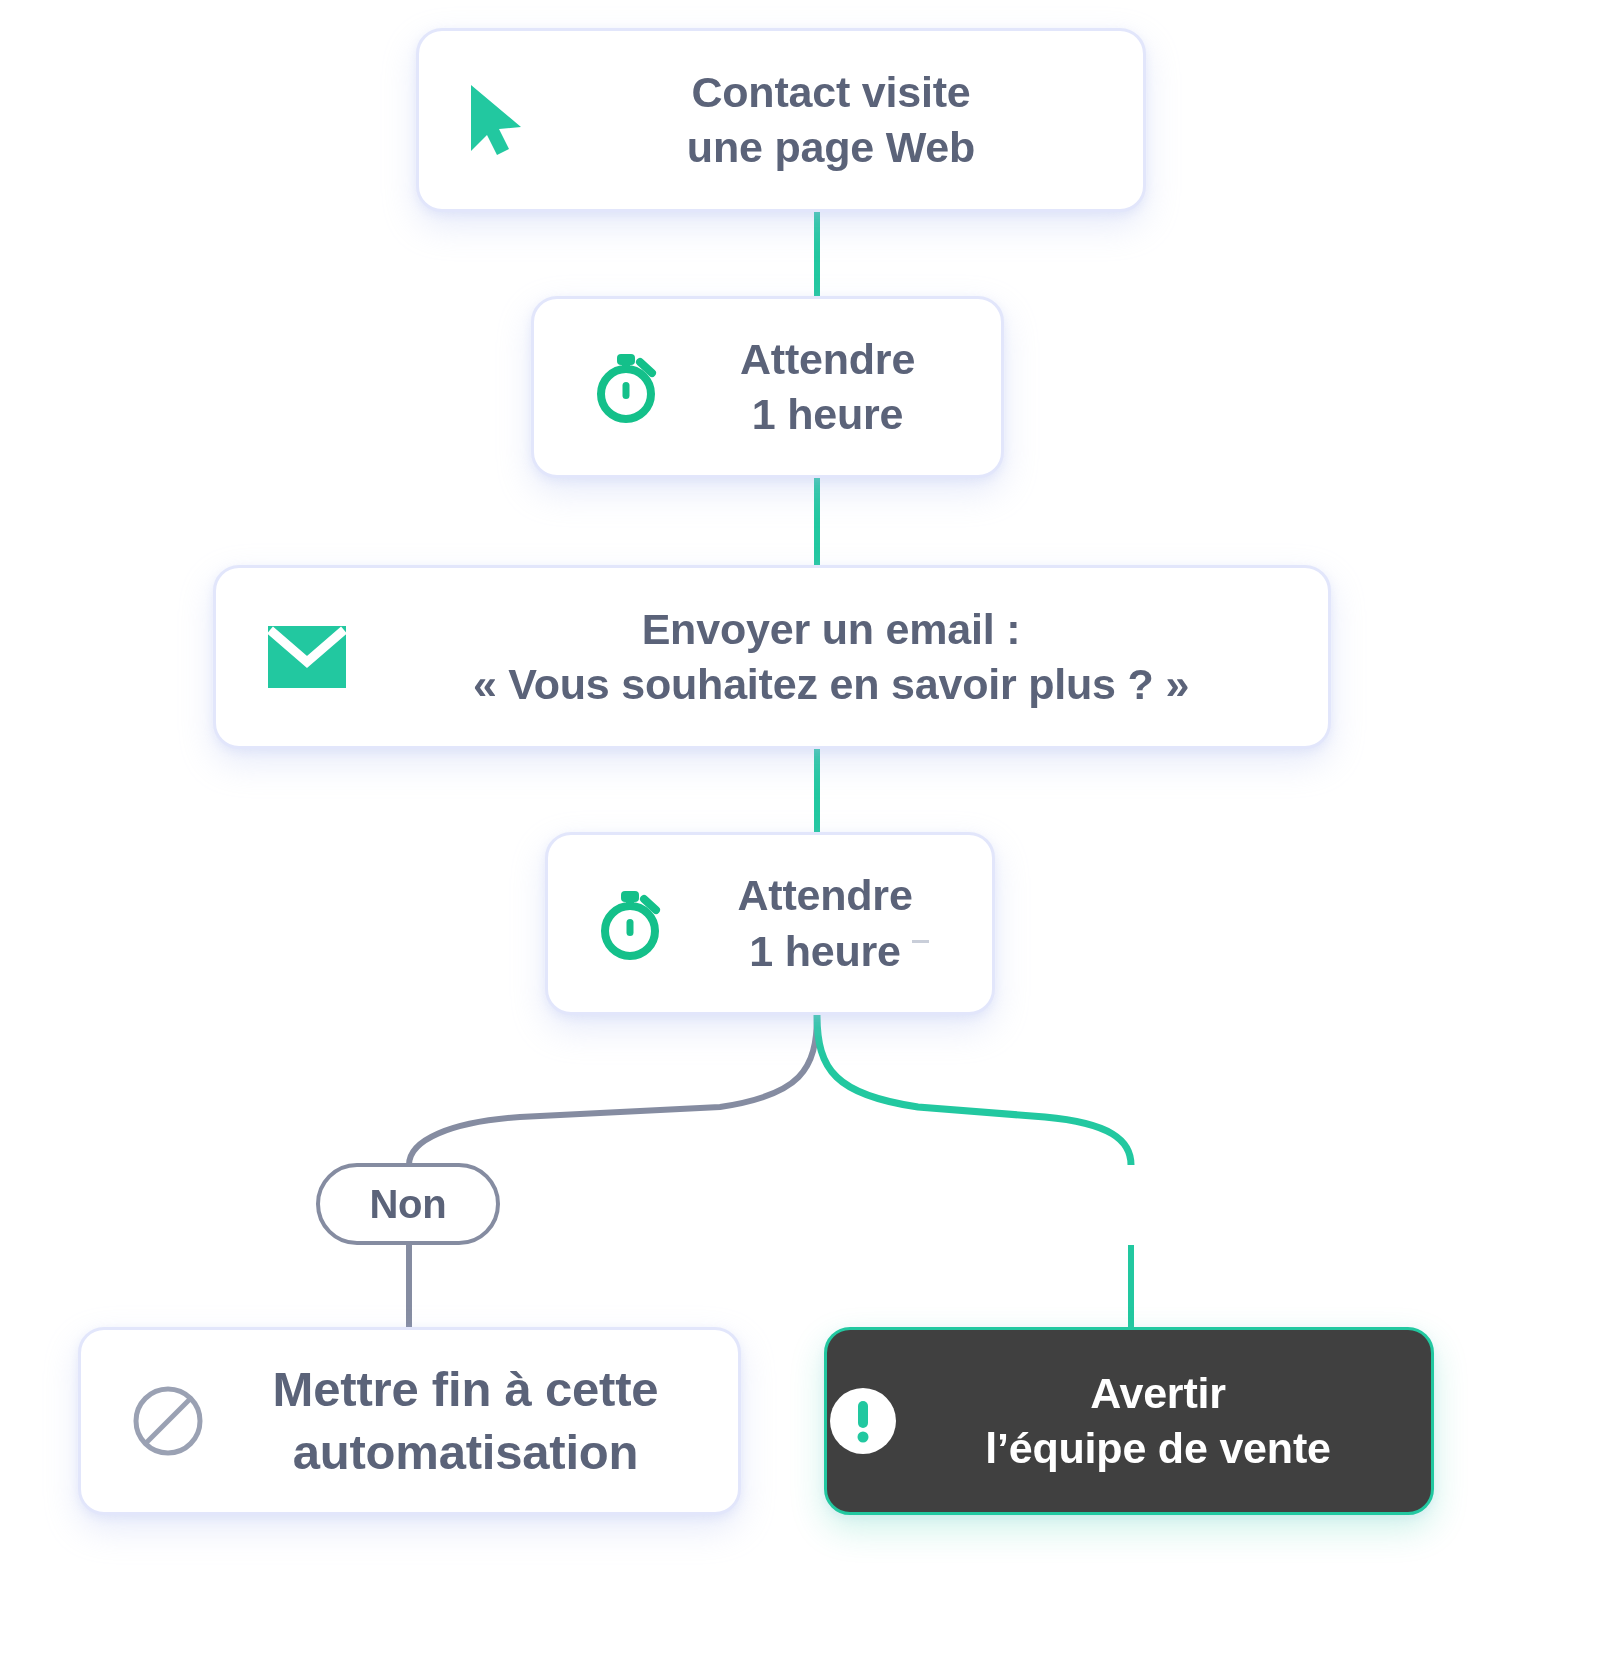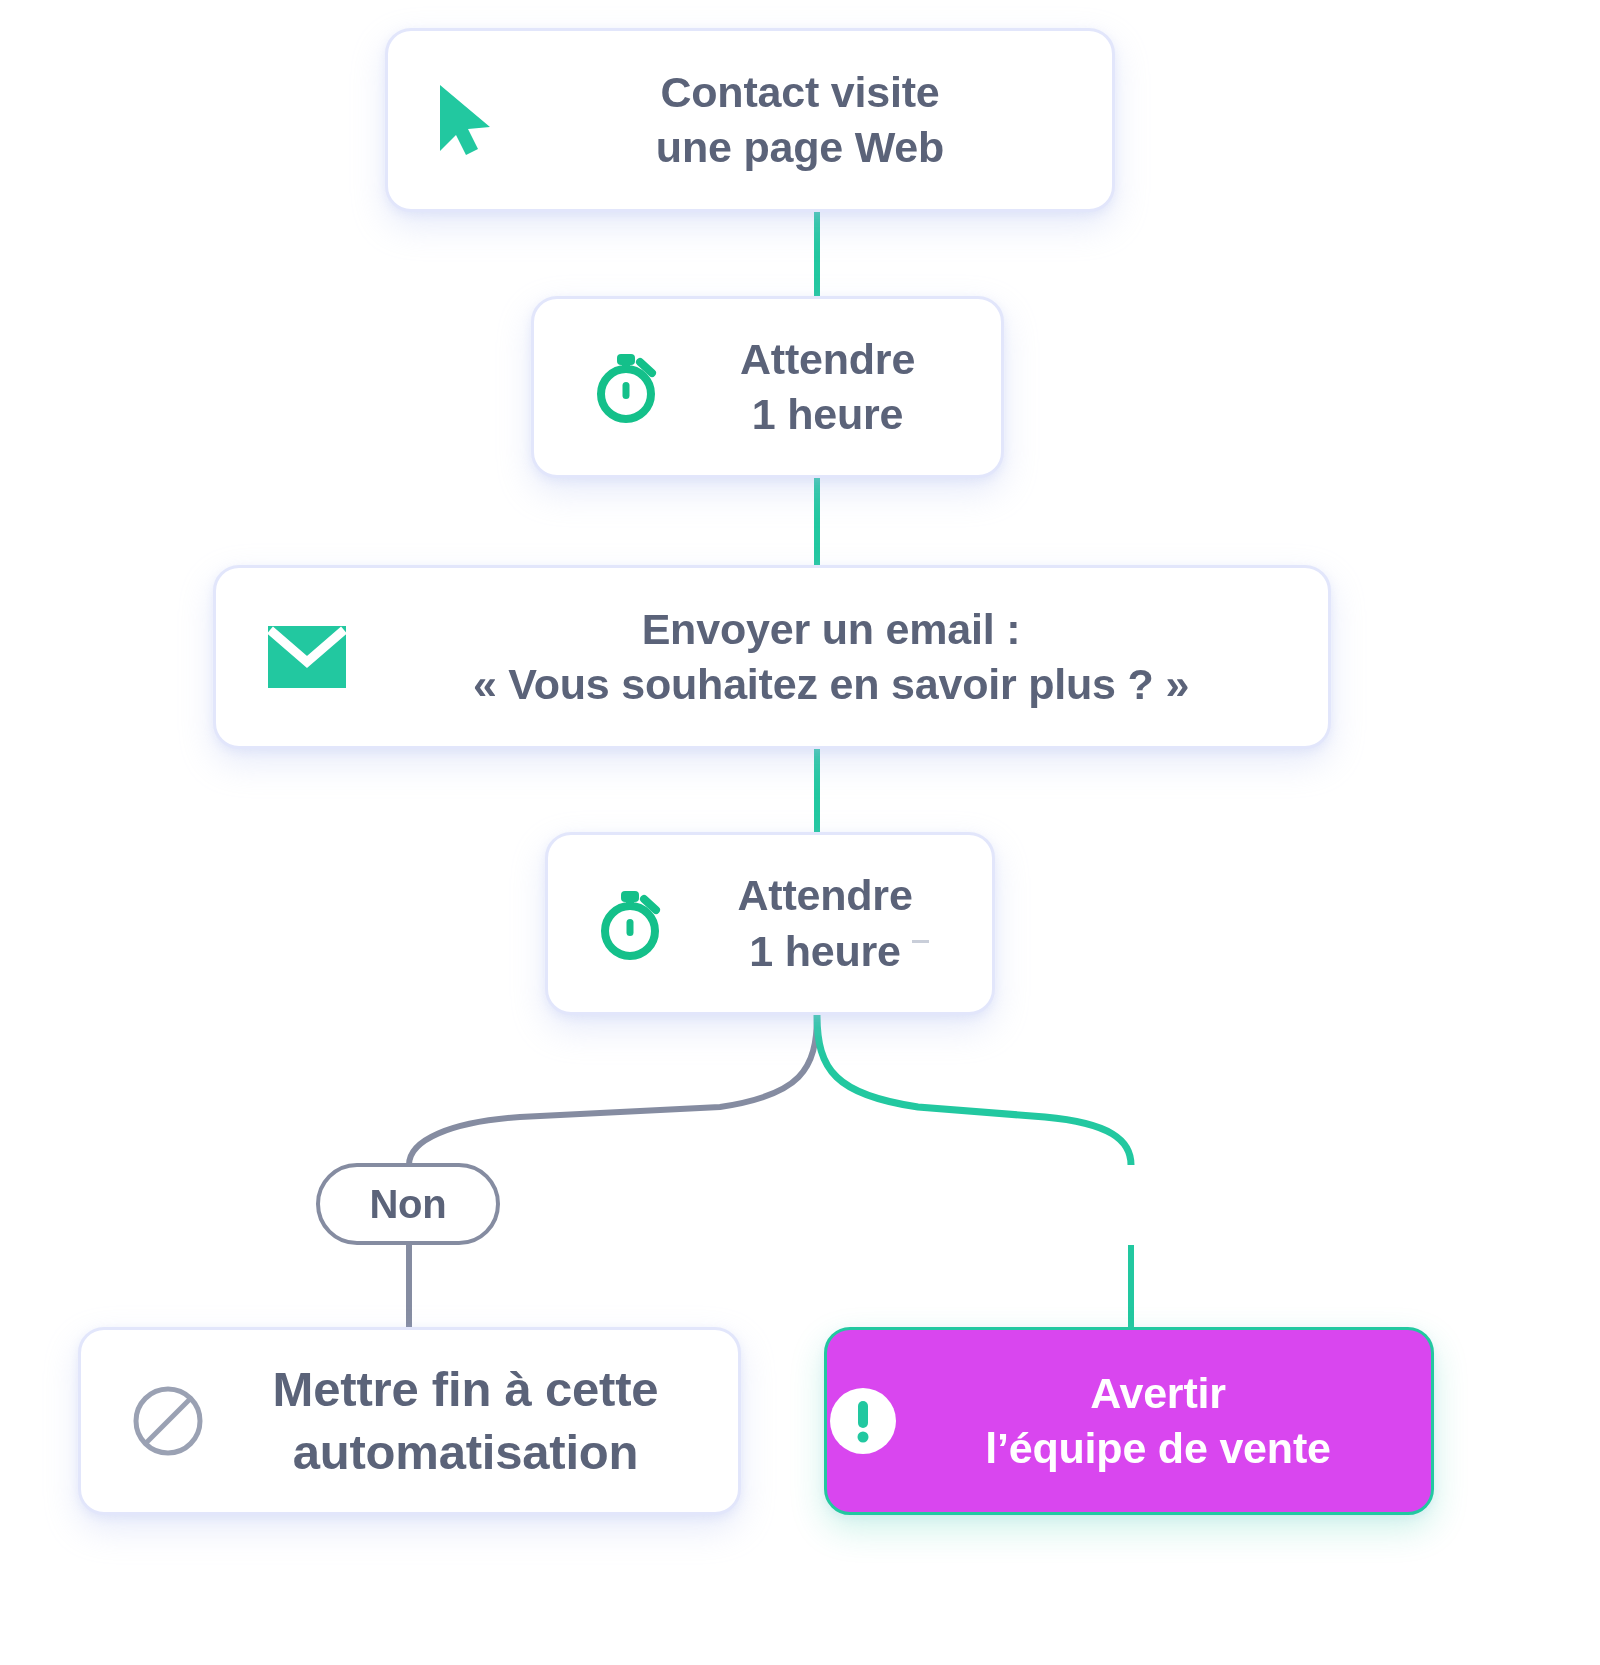--- a/index.html
+++ b/index.html
@@ -55,21 +55,21 @@
     color: #5b6379;
     font-weight: bold;
     line-height: 1.28;
     letter-spacing: -0.2px;
     white-space: pre-line;
     padding-right: 14px;
   }
 
   
   #node-trigger {
-    left: 385px; top: 28px;
+    left: 416px; top: 28px;
     width: 730px; height: 184px;
     padding-left: 44px;
   }
   #node-trigger .label { font-size: 43px; }
 
   #node-wait-1 {
     left: 531px; top: 296px;
     width: 473px; height: 182px;
     padding-left: 58px;
   }
@@ -92,21 +92,21 @@
   #node-end {
     left: 78px; top: 1327px;
     width: 663px; height: 188px;
     padding-left: 48px;
   }
   #node-end .label { font-size: 49px; }
 
   #node-alert {
     left: 824px; top: 1327px;
     width: 610px; height: 188px;
-    background: #d946ef;
+    background: #404040;
     border-color: #22c8a0;
     box-shadow: 0 14px 34px rgba(34,200,160,0.22),
                 0 3px 10px rgba(176,190,240,0.18);
   }
   #node-alert .label { color: #ffffff; font-size: 43px; }
 
   
   .dash-artifact {
     position: absolute;
     left: 912px; top: 940px;

